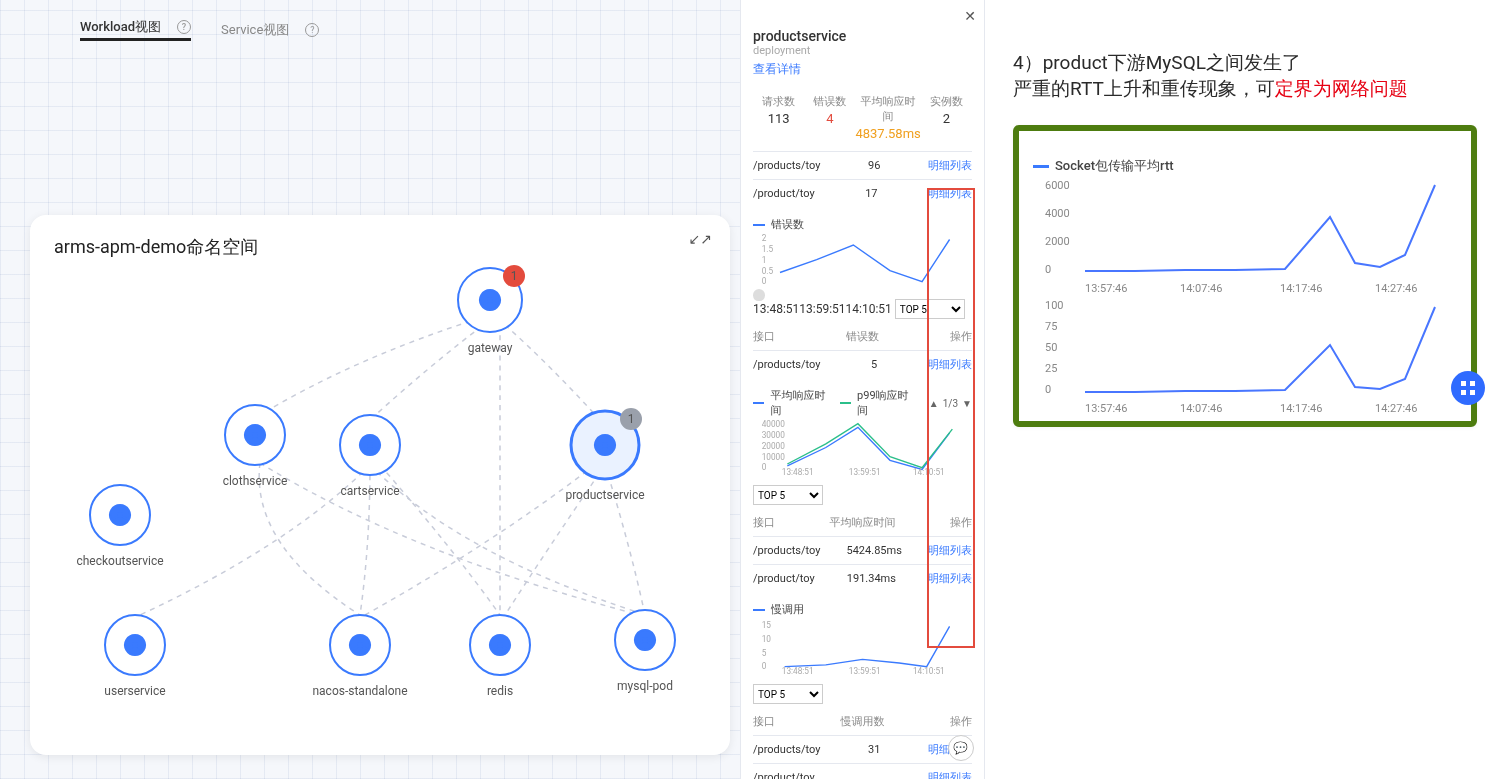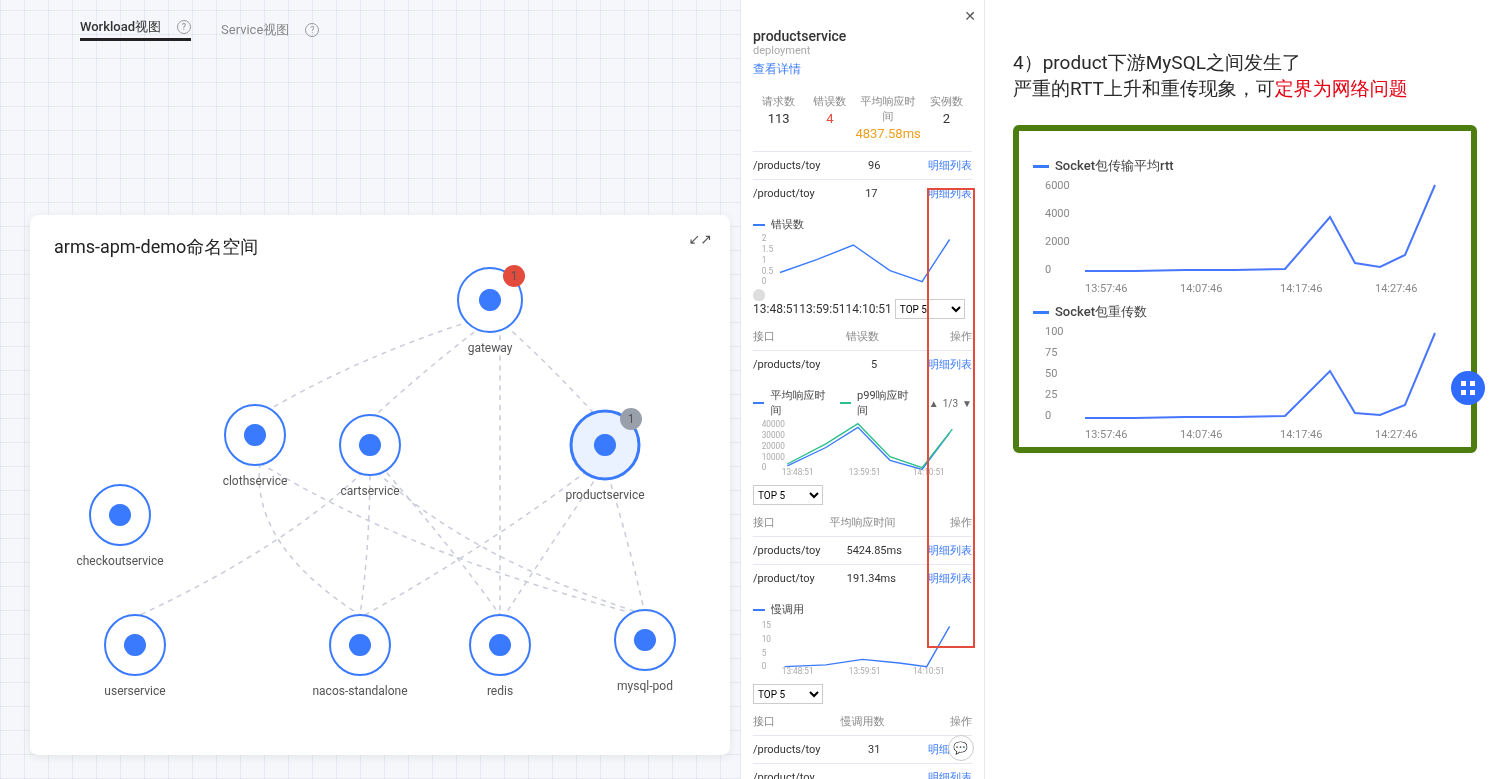--- a/index.html
+++ b/index.html
@@ -17,21 +17,21 @@
   }
   *{box-sizing:border-box;font-family:-apple-system,BlinkMacSystemFont,"Segoe UI",Roboto,"PingFang SC","Hiragino Sans GB","Microsoft YaHei",sans-serif}
   html,body{margin:0;padding:0;height:100%;background:#fff;color:var(--text);font-size:12px}
   .page{display:flex;width:1512px;height:779px;align-items:flex-start}
   
   .left-pane{width:740px;height:779px;position:relative;background:var(--bg-grid);background-blend-mode:multiply}
   .tabs{position:absolute;top:18px;left:80px;display:flex;gap:30px;font-size:13px}
   .tab{display:inline-flex;align-items:center;gap:16px;color:var(--muted);cursor:pointer}
   .tab.active{color:var(--text);font-weight:500;border-bottom:3px solid #222;padding-bottom:2px}
   .help-icon{width:14px;height:14px;border:1px solid #999;border-radius:50%;display:inline-flex;align-items:center;justify-content:center;font-size:9px;color:#999}
-  .topo-card{position:absolute;left:30px;top:215px;width:700px;height:540px;background:#fff;border-radius:8px;box-shadow:0 2px 10px rgba(0,0,0,.08);}
+  .topo-card{position:absolute;left:30px;top:215px;width:700px;height:540px;background:#fff;border-radius:16px;box-shadow:0 2px 10px rgba(0,0,0,.08);}
   .topo-title{position:absolute;top:20px;left:24px;font-size:18px;color:#222}
   .shrink{position:absolute;top:16px;right:18px;font-size:14px;color:#555;cursor:pointer}
   .topo-svg{position:absolute;inset:0}
   .node circle.outer{fill:#fff;stroke:var(--blue);stroke-width:2}
   .node.sel circle.outer{fill:#eaf2ff;stroke:var(--blue);stroke-width:3}
   .node text{font-size:12px;fill:#555;text-anchor:middle}
   .topo-svg .edge{stroke:#c8ccd9;stroke-width:1.5;stroke-dasharray:5 5;fill:none}
   .badge{fill:#e34b3d}
   .badge-gray{fill:#9aa0ab}
   .badge-t{fill:#fff;font-size:11px;text-anchor:middle;dominant-baseline:central}
@@ -321,21 +321,20 @@
           <text x="0" y="40">4000</text>
           <text x="0" y="68">2000</text>
           <text x="0" y="96">0</text>
         <polyline class="series" points="40,94 90,94 140,93 190,93 240,92 285,40 310,86 335,90 360,78 390,8"></polyline>
         <text x="40" y="115">13:57:46</text>
           <text x="135" y="115">14:07:46</text>
           <text x="235" y="115">14:17:46</text>
           <text x="330" y="115">14:27:46</text>
       </svg>
 
-      <div class="sock-title">Socket包重传数</div>
       <svg class="sock-chart" viewBox="0 0 400 120">
         <text x="0" y="12">100</text>
           <text x="0" y="33">75</text>
           <text x="0" y="54">50</text>
           <text x="0" y="75">25</text>
           <text x="0" y="96">0</text>
         <polyline class="series" points="40,95 90,95 140,94 190,94 240,93 285,48 310,90 335,92 360,82 390,10"></polyline>
         <text x="40" y="115">13:57:46</text>
           <text x="135" y="115">14:07:46</text>
           <text x="235" y="115">14:17:46</text>

